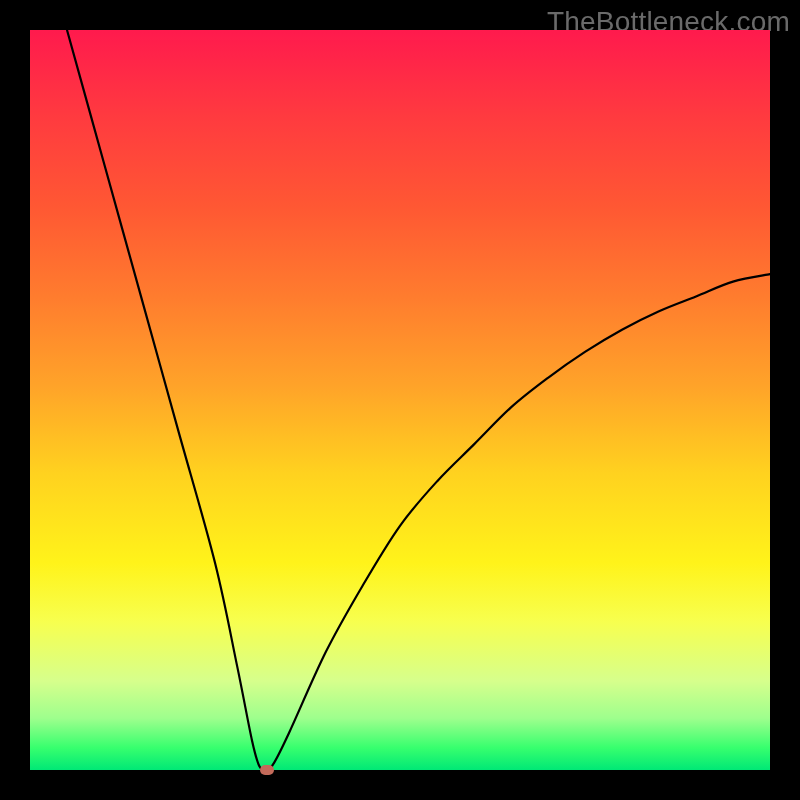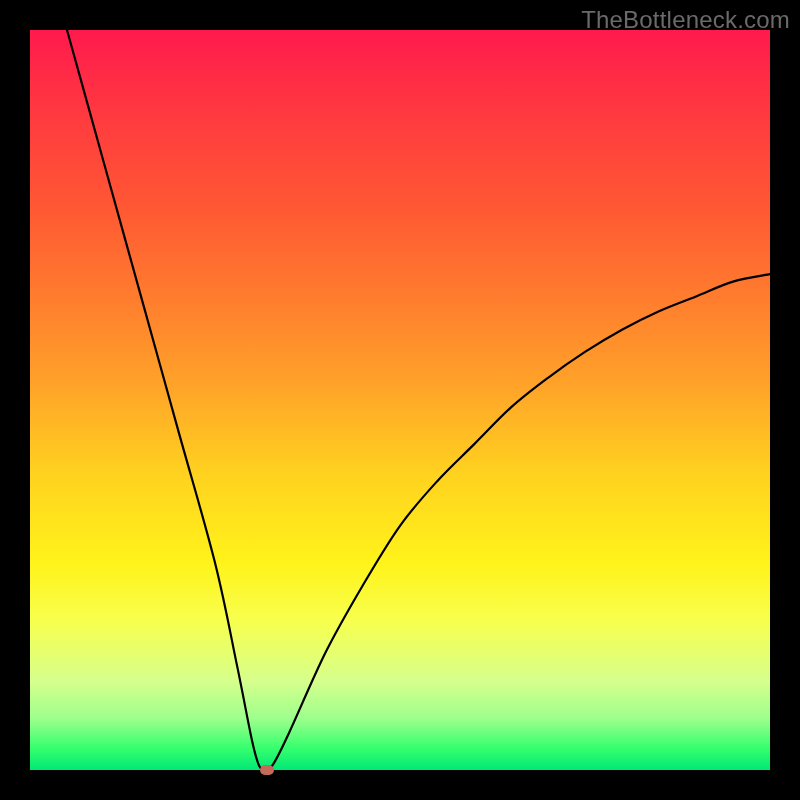--- a/index.html
+++ b/index.html
@@ -36,21 +36,21 @@
       #9eff8d 93%,
       #37ff6e 97%,
       #00e876 100%
     );
   }
   .watermark {
     position: absolute;
     top: 6px;
     right: 10px;
     color: #6a6a6a;
-    font-size: 24px;
+    font-size: 28px;
     font-weight: 500;
     letter-spacing: 0.2px;
     user-select: none;
   }
   svg.curve {
     position: absolute;
     left: 0;
     top: 0;
     width: 740px;
     height: 740px;

